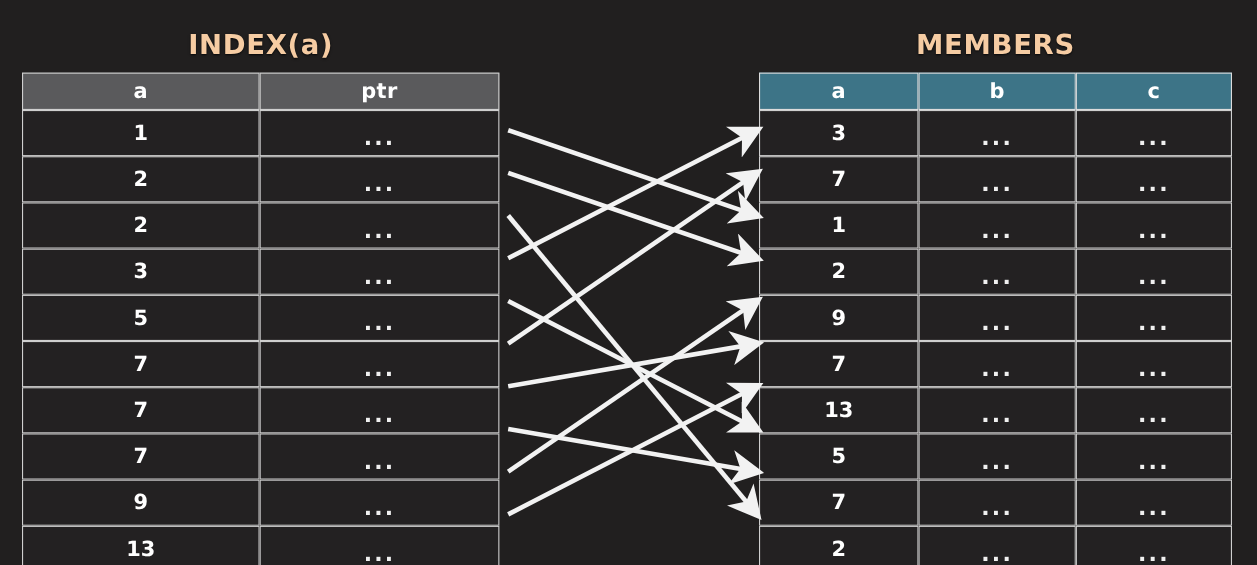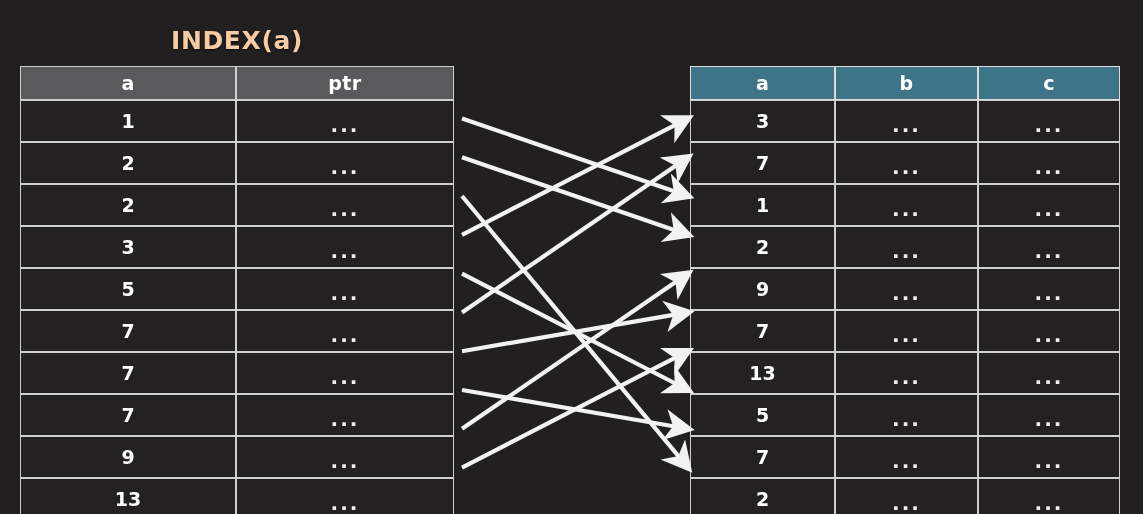--- a/index.html
+++ b/index.html
@@ -147,20 +147,21 @@
           <td>9</td>
           <td class="dots">...</td>
         </tr>
         <tr>
           <td>13</td>
           <td class="dots">...</td>
         </tr>
       </tbody>
   </table>
 
+  <div id="title-members" class="tbl-title">MEMBERS</div>
 
   <table id="tbl-members" class="tbl">
     <colgroup>
         <col class="c-a">
         <col class="c-b">
         <col class="c-c">
       </colgroup>
     <thead>
       <tr>
         <th>a</th>

